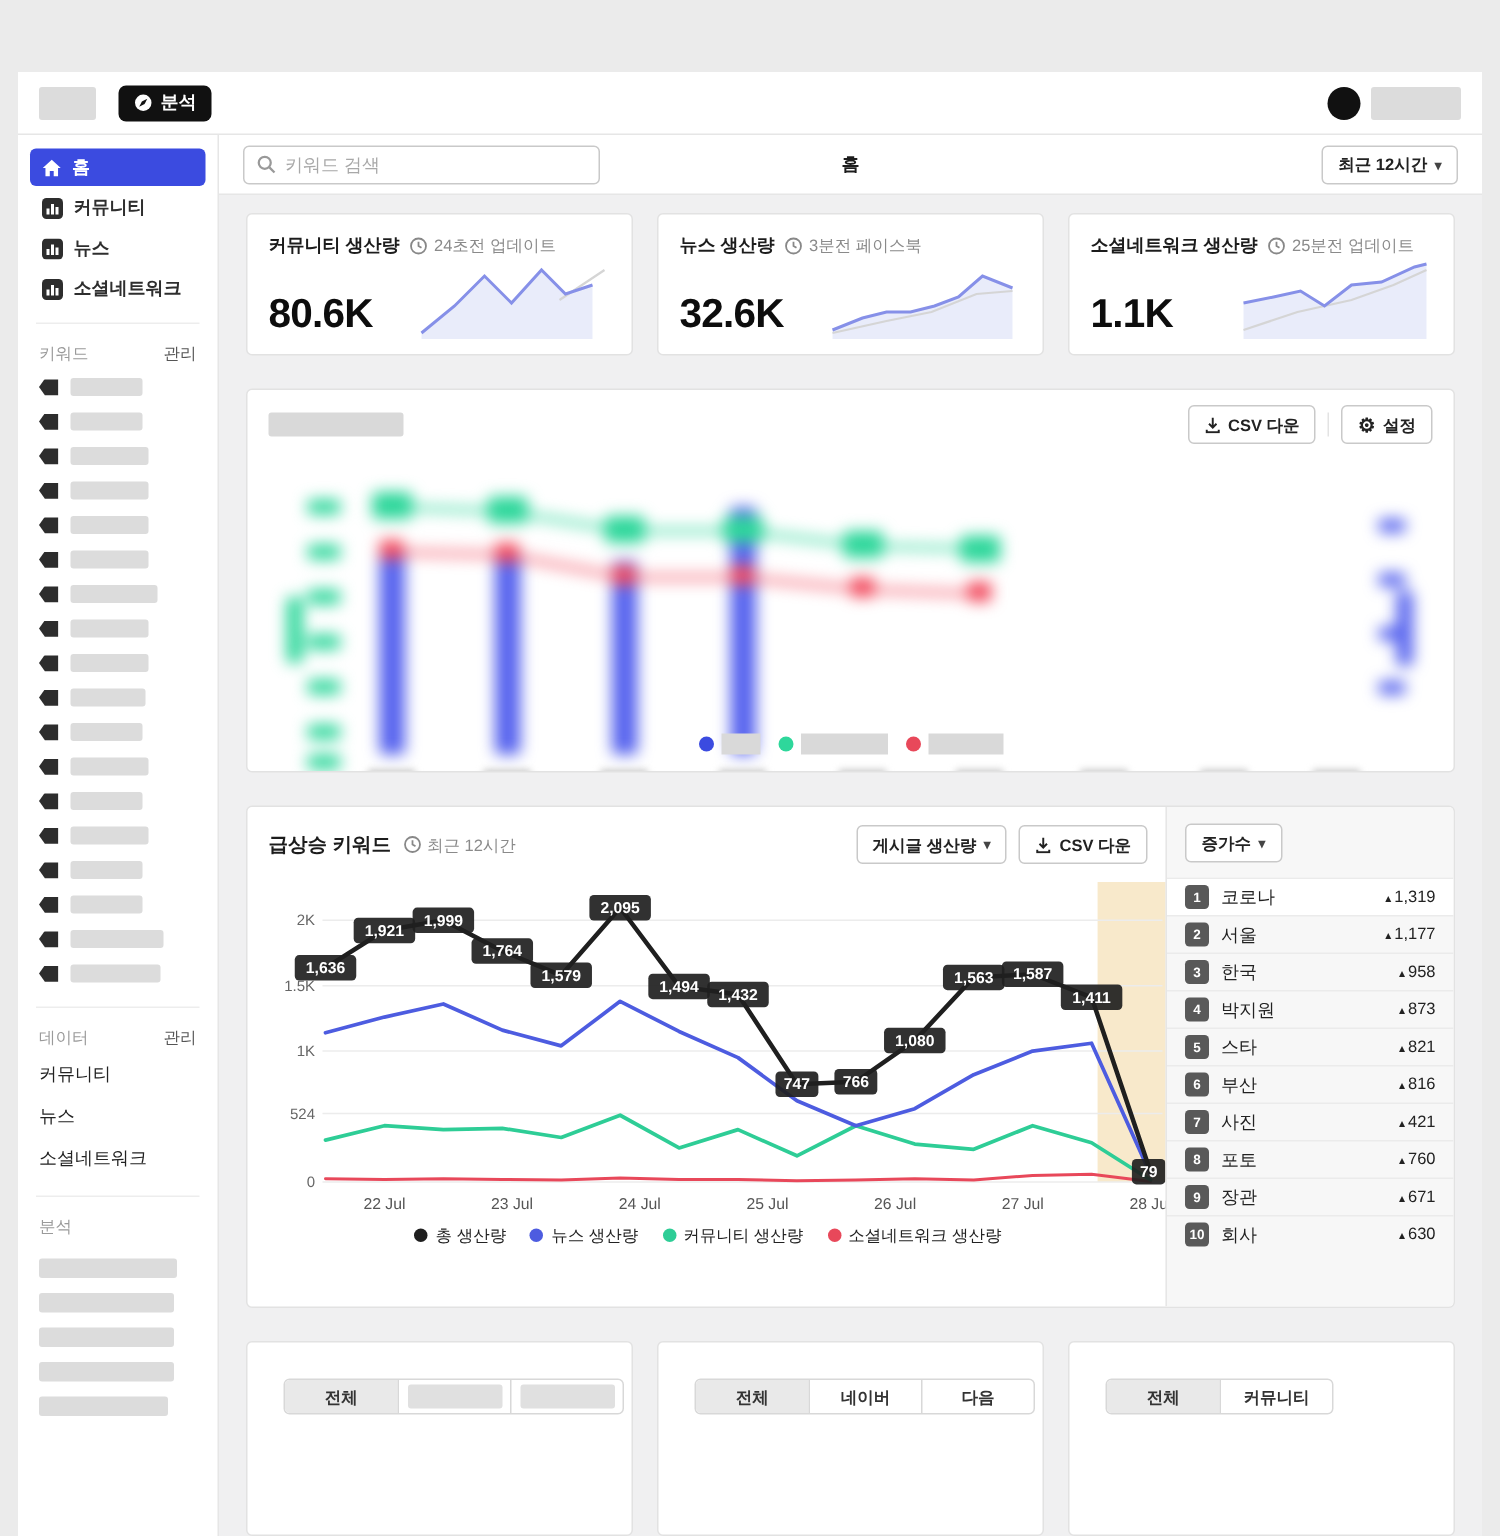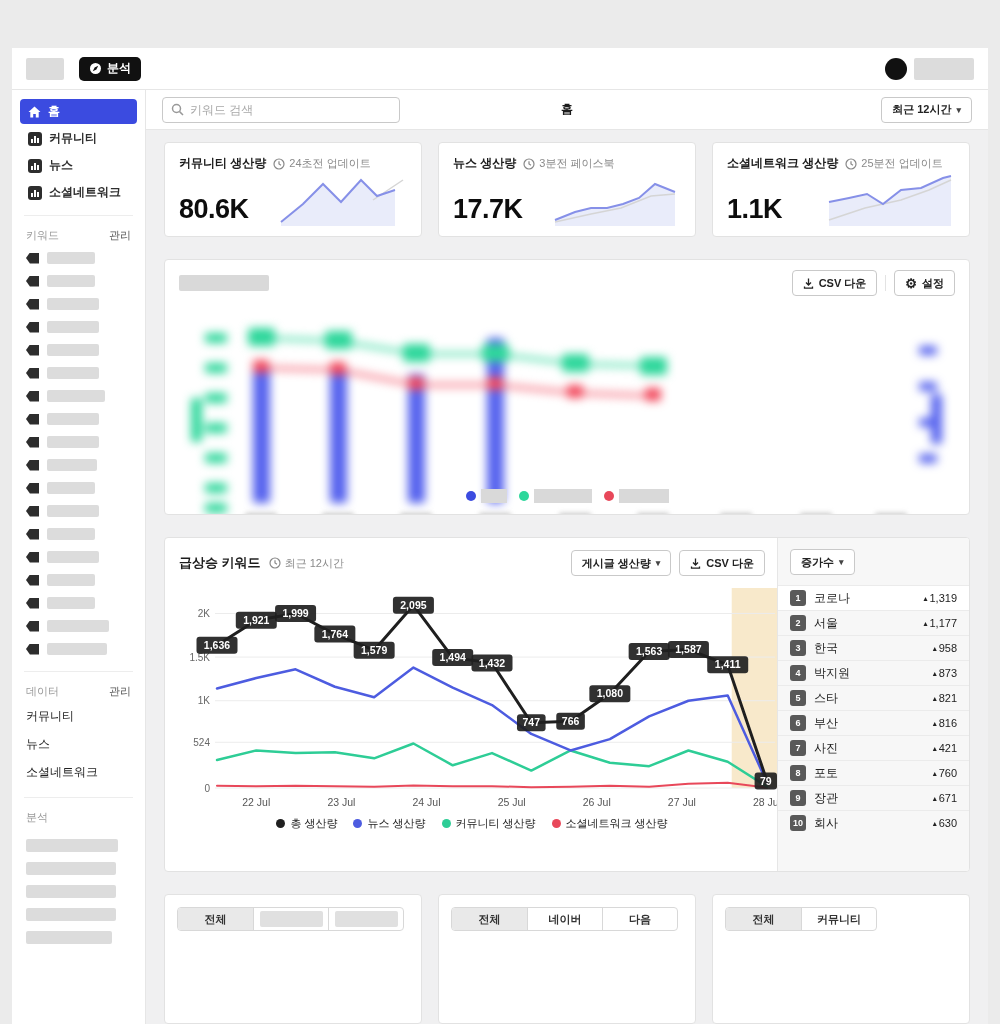--- a/index.html
+++ b/index.html
@@ -89,21 +89,21 @@
   .rank-row { display:flex; align-items:center; gap:8px; padding:0 12px; height:25px; border-top:1px solid #ebebeb; font-size:12px; color:#222; cursor:pointer; }
   .rank-row.active { background:#fff; }
   .rank-badge { min-width:16px; height:16px; background:#595959; color:#fff; border-radius:3px; font-size:9px; display:flex; align-items:center; justify-content:center; font-weight:bold; padding:0 2px; flex:none; }
   .rank-delta { margin-left:auto; font-size:11px; color:#222; display:flex; align-items:center; gap:2px; }
   .tri { font-size:8px; color:#222; }
 
   
   .bottom-row { display:flex; gap:16px; }
   .bottom-card { flex:1; height:130px; overflow:hidden; }
   .bc-head { padding:14px 14px 13px; font-size:12px; font-weight:bold; border-bottom:1px solid #e8e8e8; }
-  .tabs { margin:12px; display:flex; border:1px solid #d8d8d8; border-radius:4px; overflow:hidden; height:24px; width:fit-content; background:#fff; }
+  .tabs { margin:24px; display:flex; border:1px solid #d8d8d8; border-radius:4px; overflow:hidden; height:24px; width:fit-content; background:#fff; }
   .tab { width:75px; display:flex; align-items:center; justify-content:center; font-size:11px; font-weight:bold; border-left:1px solid #d8d8d8; cursor:pointer; color:#333; }
   .tab:first-child { border-left:none; }
   .tab.active { background:#e9e9e9; }
   .tab .ph-bar { width:63px; height:16px; background:#e0e0e0; }
 
   svg { display:block; }
   text { font-family:"Liberation Sans", sans-serif; }
 </style>
 </head>
 <body>
@@ -320,21 +320,21 @@
               <span class="upd">
                   <span>
                     <svg width="12" height="12">
                       <circle cx="6" cy="6" r="5" fill="none" stroke="#888" stroke-width="1.2"></circle>
                       <path d="M6 3.2 V6 L8 7.2" fill="none" stroke="#888" stroke-width="1.2"></path>
                     </svg>
                   </span>
                   <span>3분전 페이스북</span>
                 </span>
             </div>
-            <div class="stat-value">17.7K</div>
+            <div class="stat-value">32.6K</div>
             <svg class="spark" width="130" height="52">
               <polygon points="4,46 24,38 40,34 56,34 72,30 88,24 104,10 124,18 124,52 4,52" fill="#e9ecfa"></polygon>
               <polyline points="4,48 40,40 70,34 100,22 124,20" fill="none" stroke="#d5d5d5" stroke-width="1.5"></polyline>
               <polyline points="4,46 24,38 40,34 56,34 72,30 88,24 104,10 124,18" fill="none" stroke="#8690e8" stroke-width="2"></polyline>
             </svg>
           </div>
           <div class="card stat-card">
             <div class="stat-head">
               <span class="stat-title">소셜네트워크 생산량</span>
               <span class="upd">

